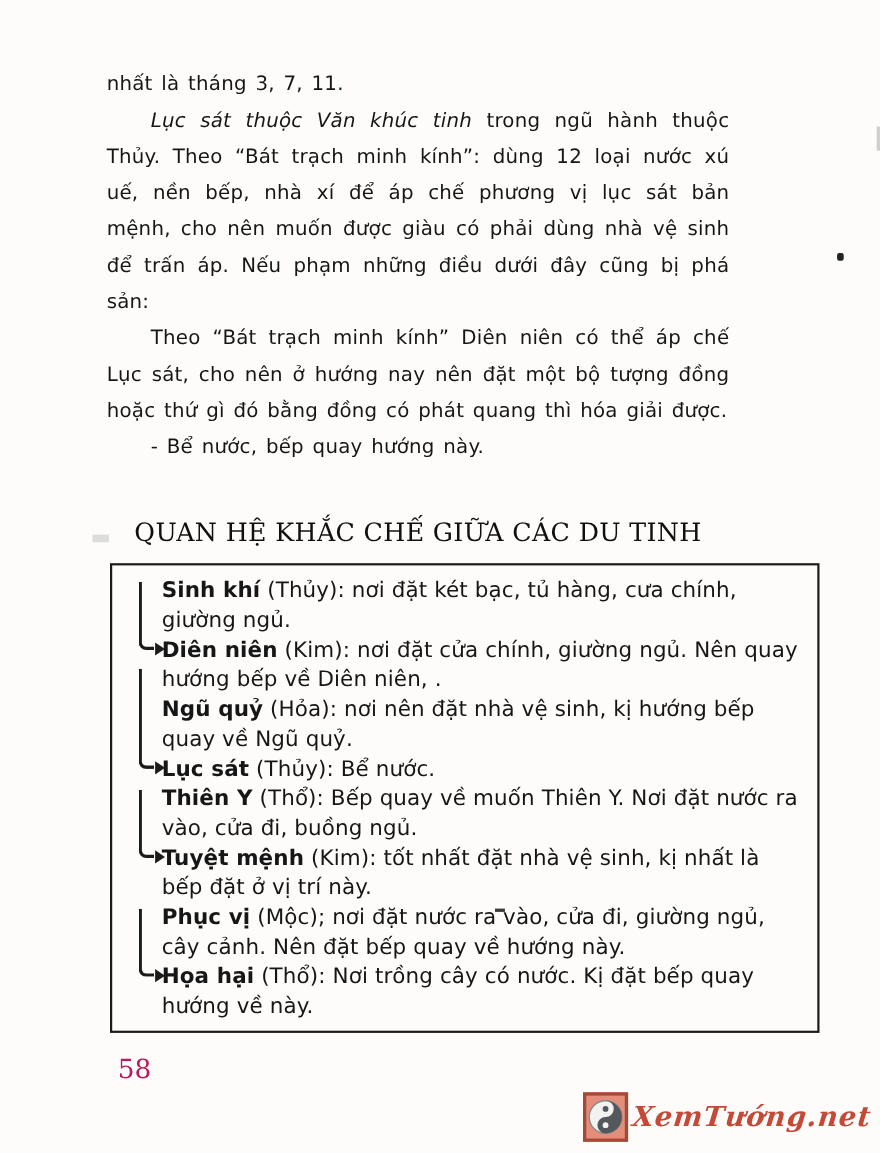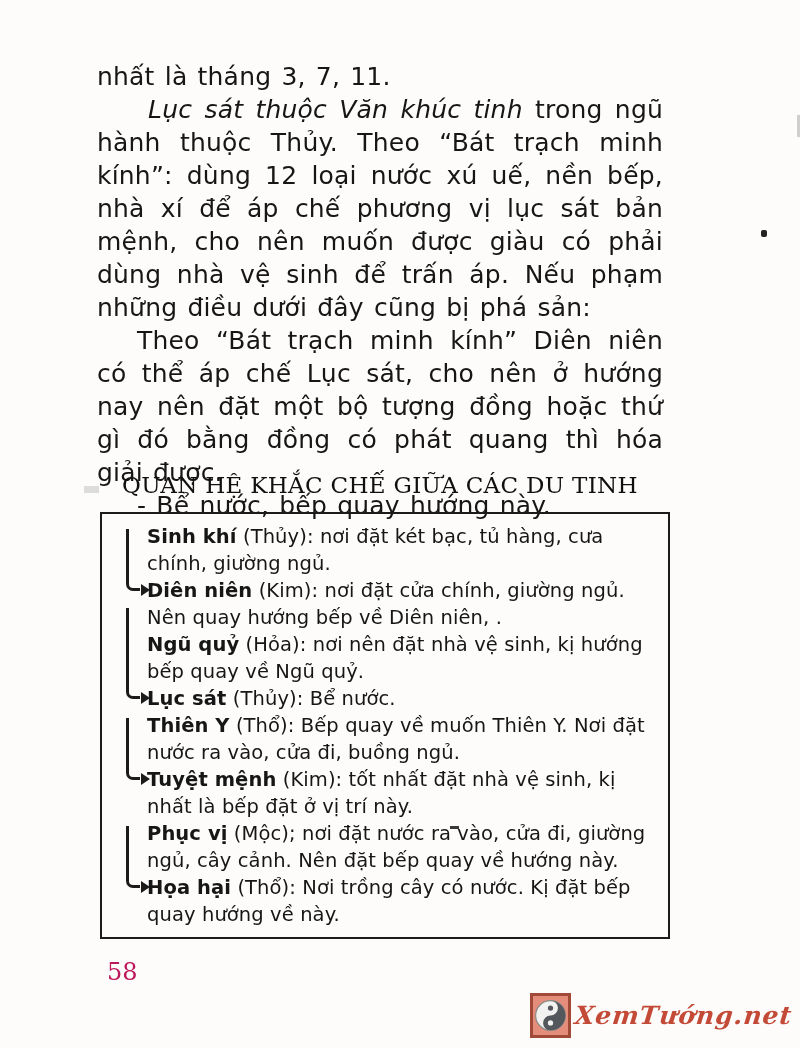--- a/index.html
+++ b/index.html
@@ -8,37 +8,37 @@
     position:relative;
     width:800px; height:1048px;
     background:#fdfcfa;
     font-family:"DejaVu Sans", sans-serif;
     color:#161616;
     overflow:hidden;
   }
   
   .bodytext {
     position:absolute; left:97px; top:60px; width:566px;
-    font-size:25px; line-height:33px; text-align:justify;
+    font-size:18px; line-height:33px; text-align:justify;
     letter-spacing:0.2px; word-spacing:2px;
   }
   .bodytext p { margin:0; }
   .indent { text-indent:40px; }
-  .lead-italic { font-style:italic;margin-left:11px; }
+  .lead-italic { font-style:italic; }
   
   .section-heading {
     position:absolute; left:97px; top:472px; width:566px;
     text-align:center;
     font-family:"DejaVu Serif", serif;
     font-weight:normal; font-size:23px; letter-spacing:0.3px;
     color:#101010;
   }
   
   .relation-box {
-    position:absolute; left:100px; top:512px; width:570px; height:427px;
+    position:absolute; left:100px; top:512px; width:645px; height:427px;
     border:2.5px solid #1b1b1b;
     padding:9px 14px 4px 45px;
     font-size:19.5px; line-height:27px;
     overflow:hidden;
   }
   .relation-box p { margin:0; text-align:left; letter-spacing:0.1px; }
   .relation-box b { font-weight:700; }
   
   .bracket {
     position:absolute; left:24px; width:14px;

